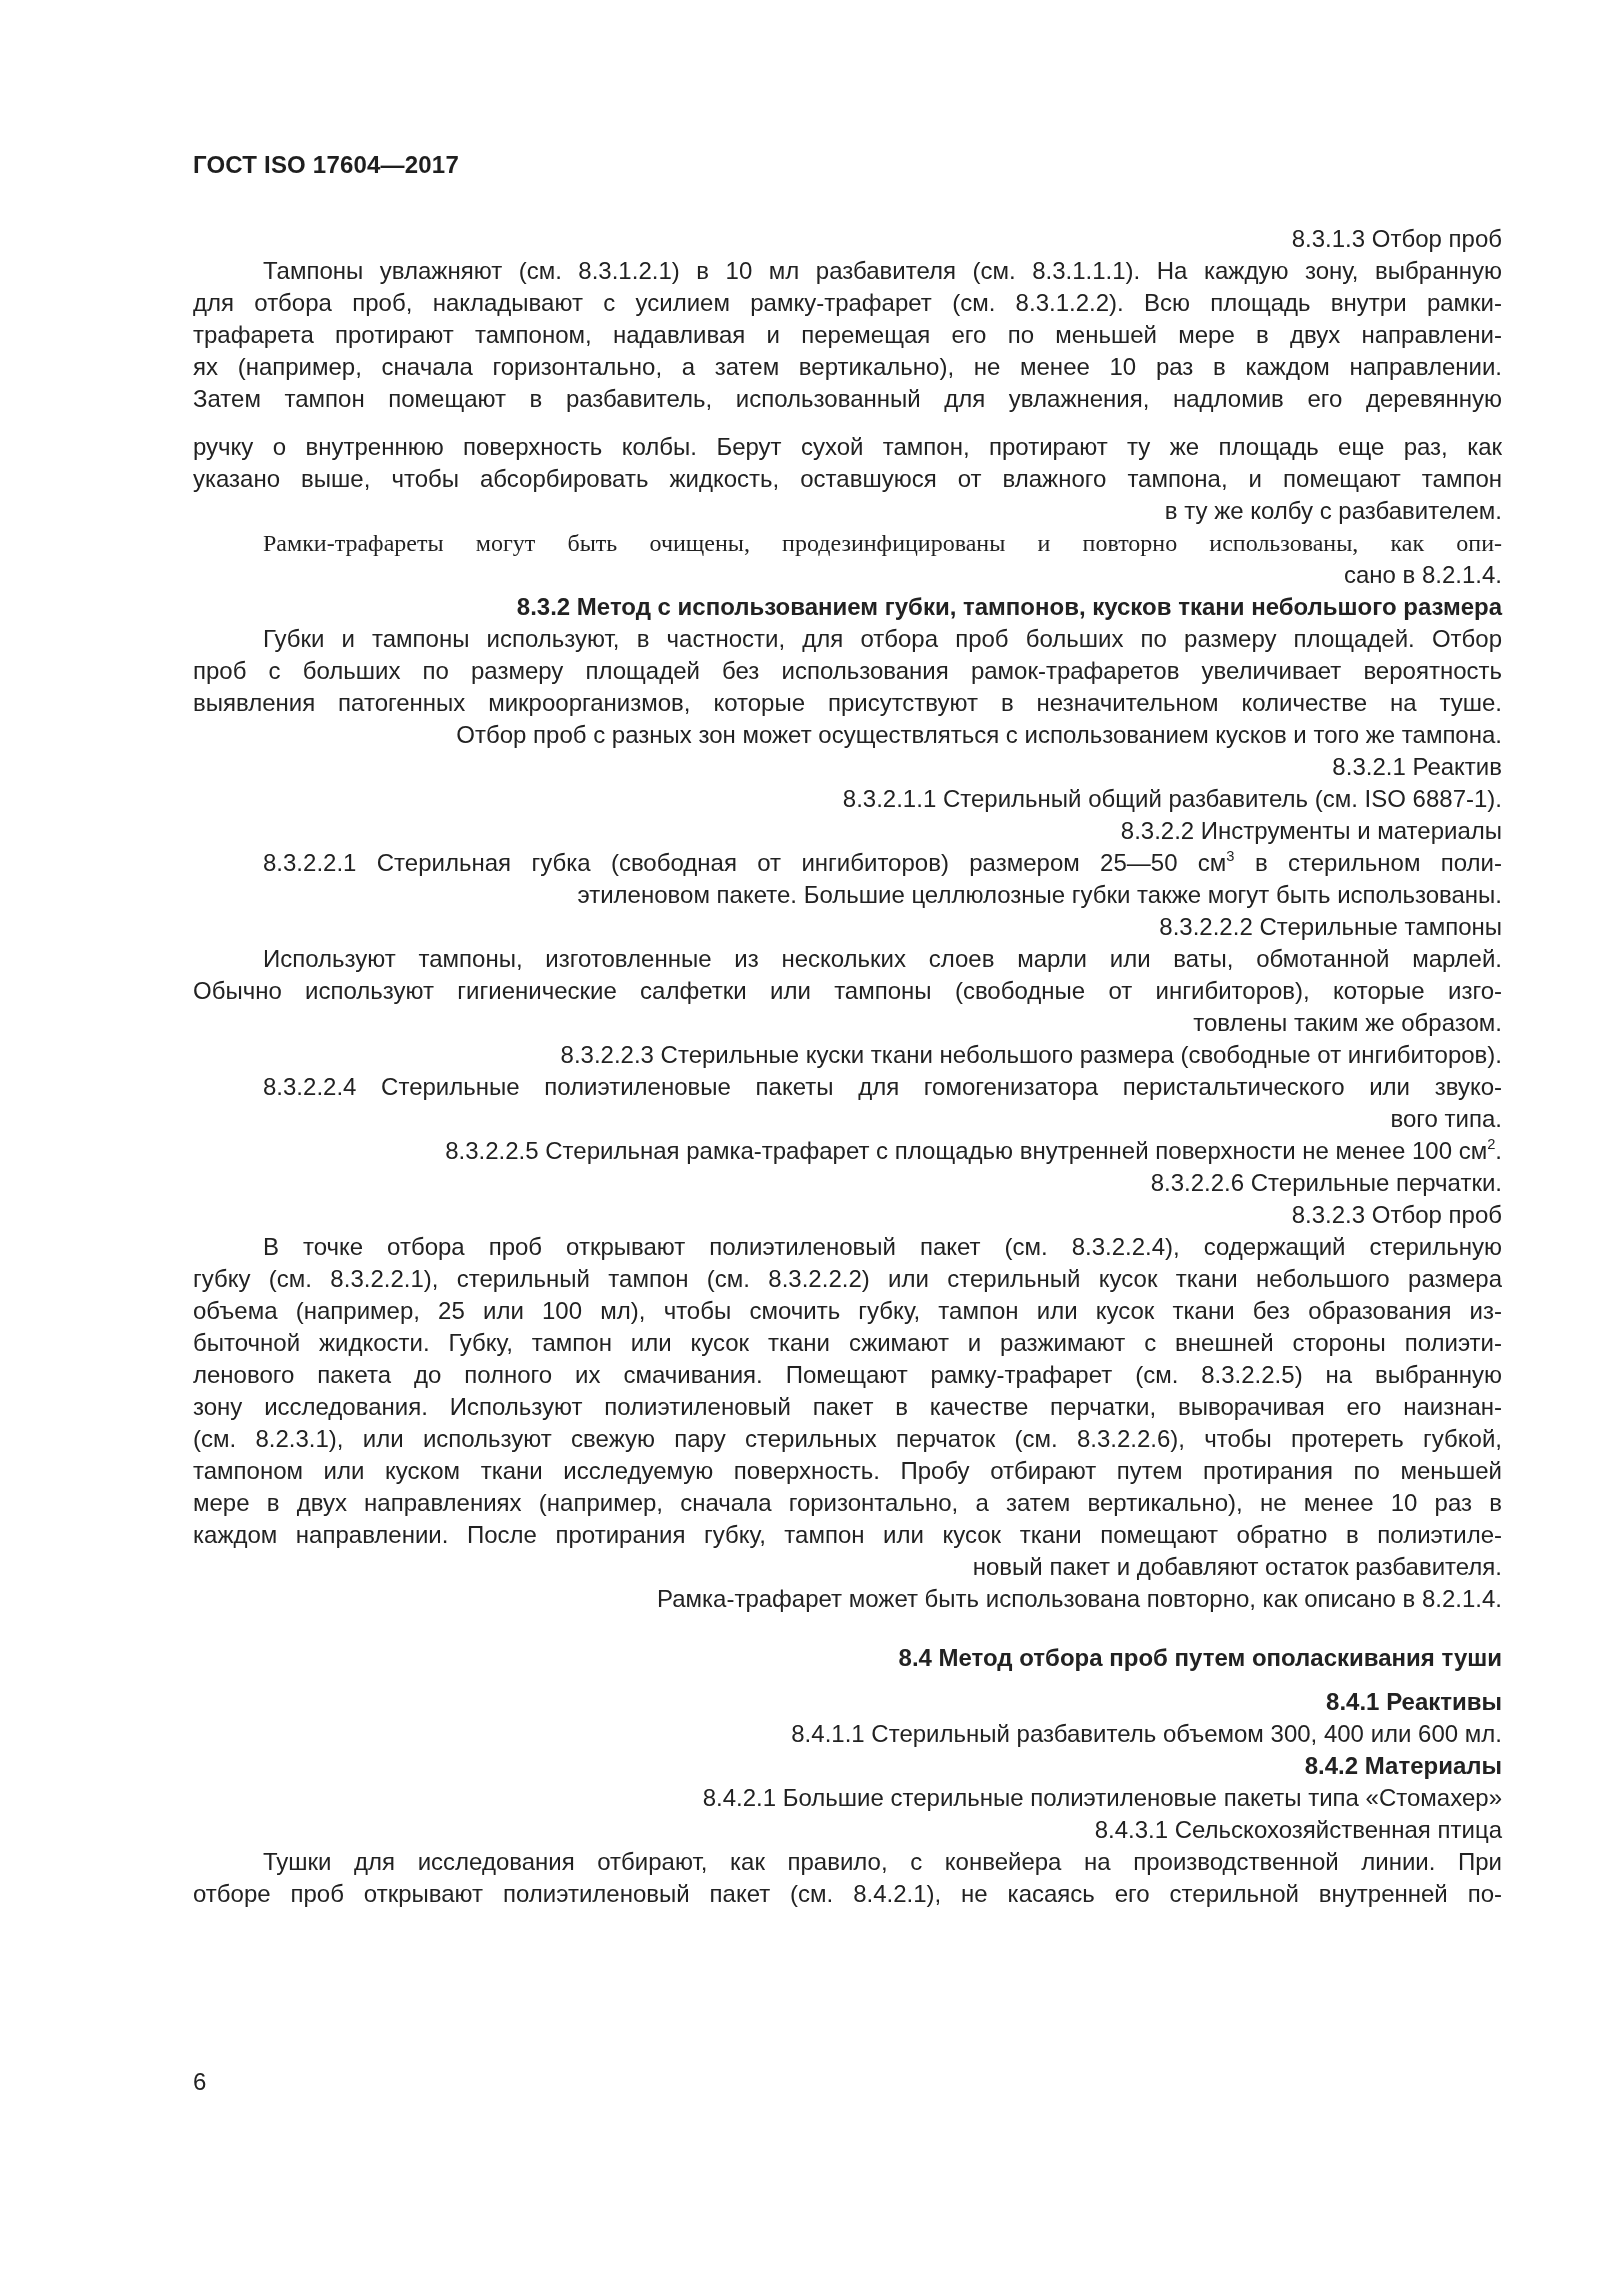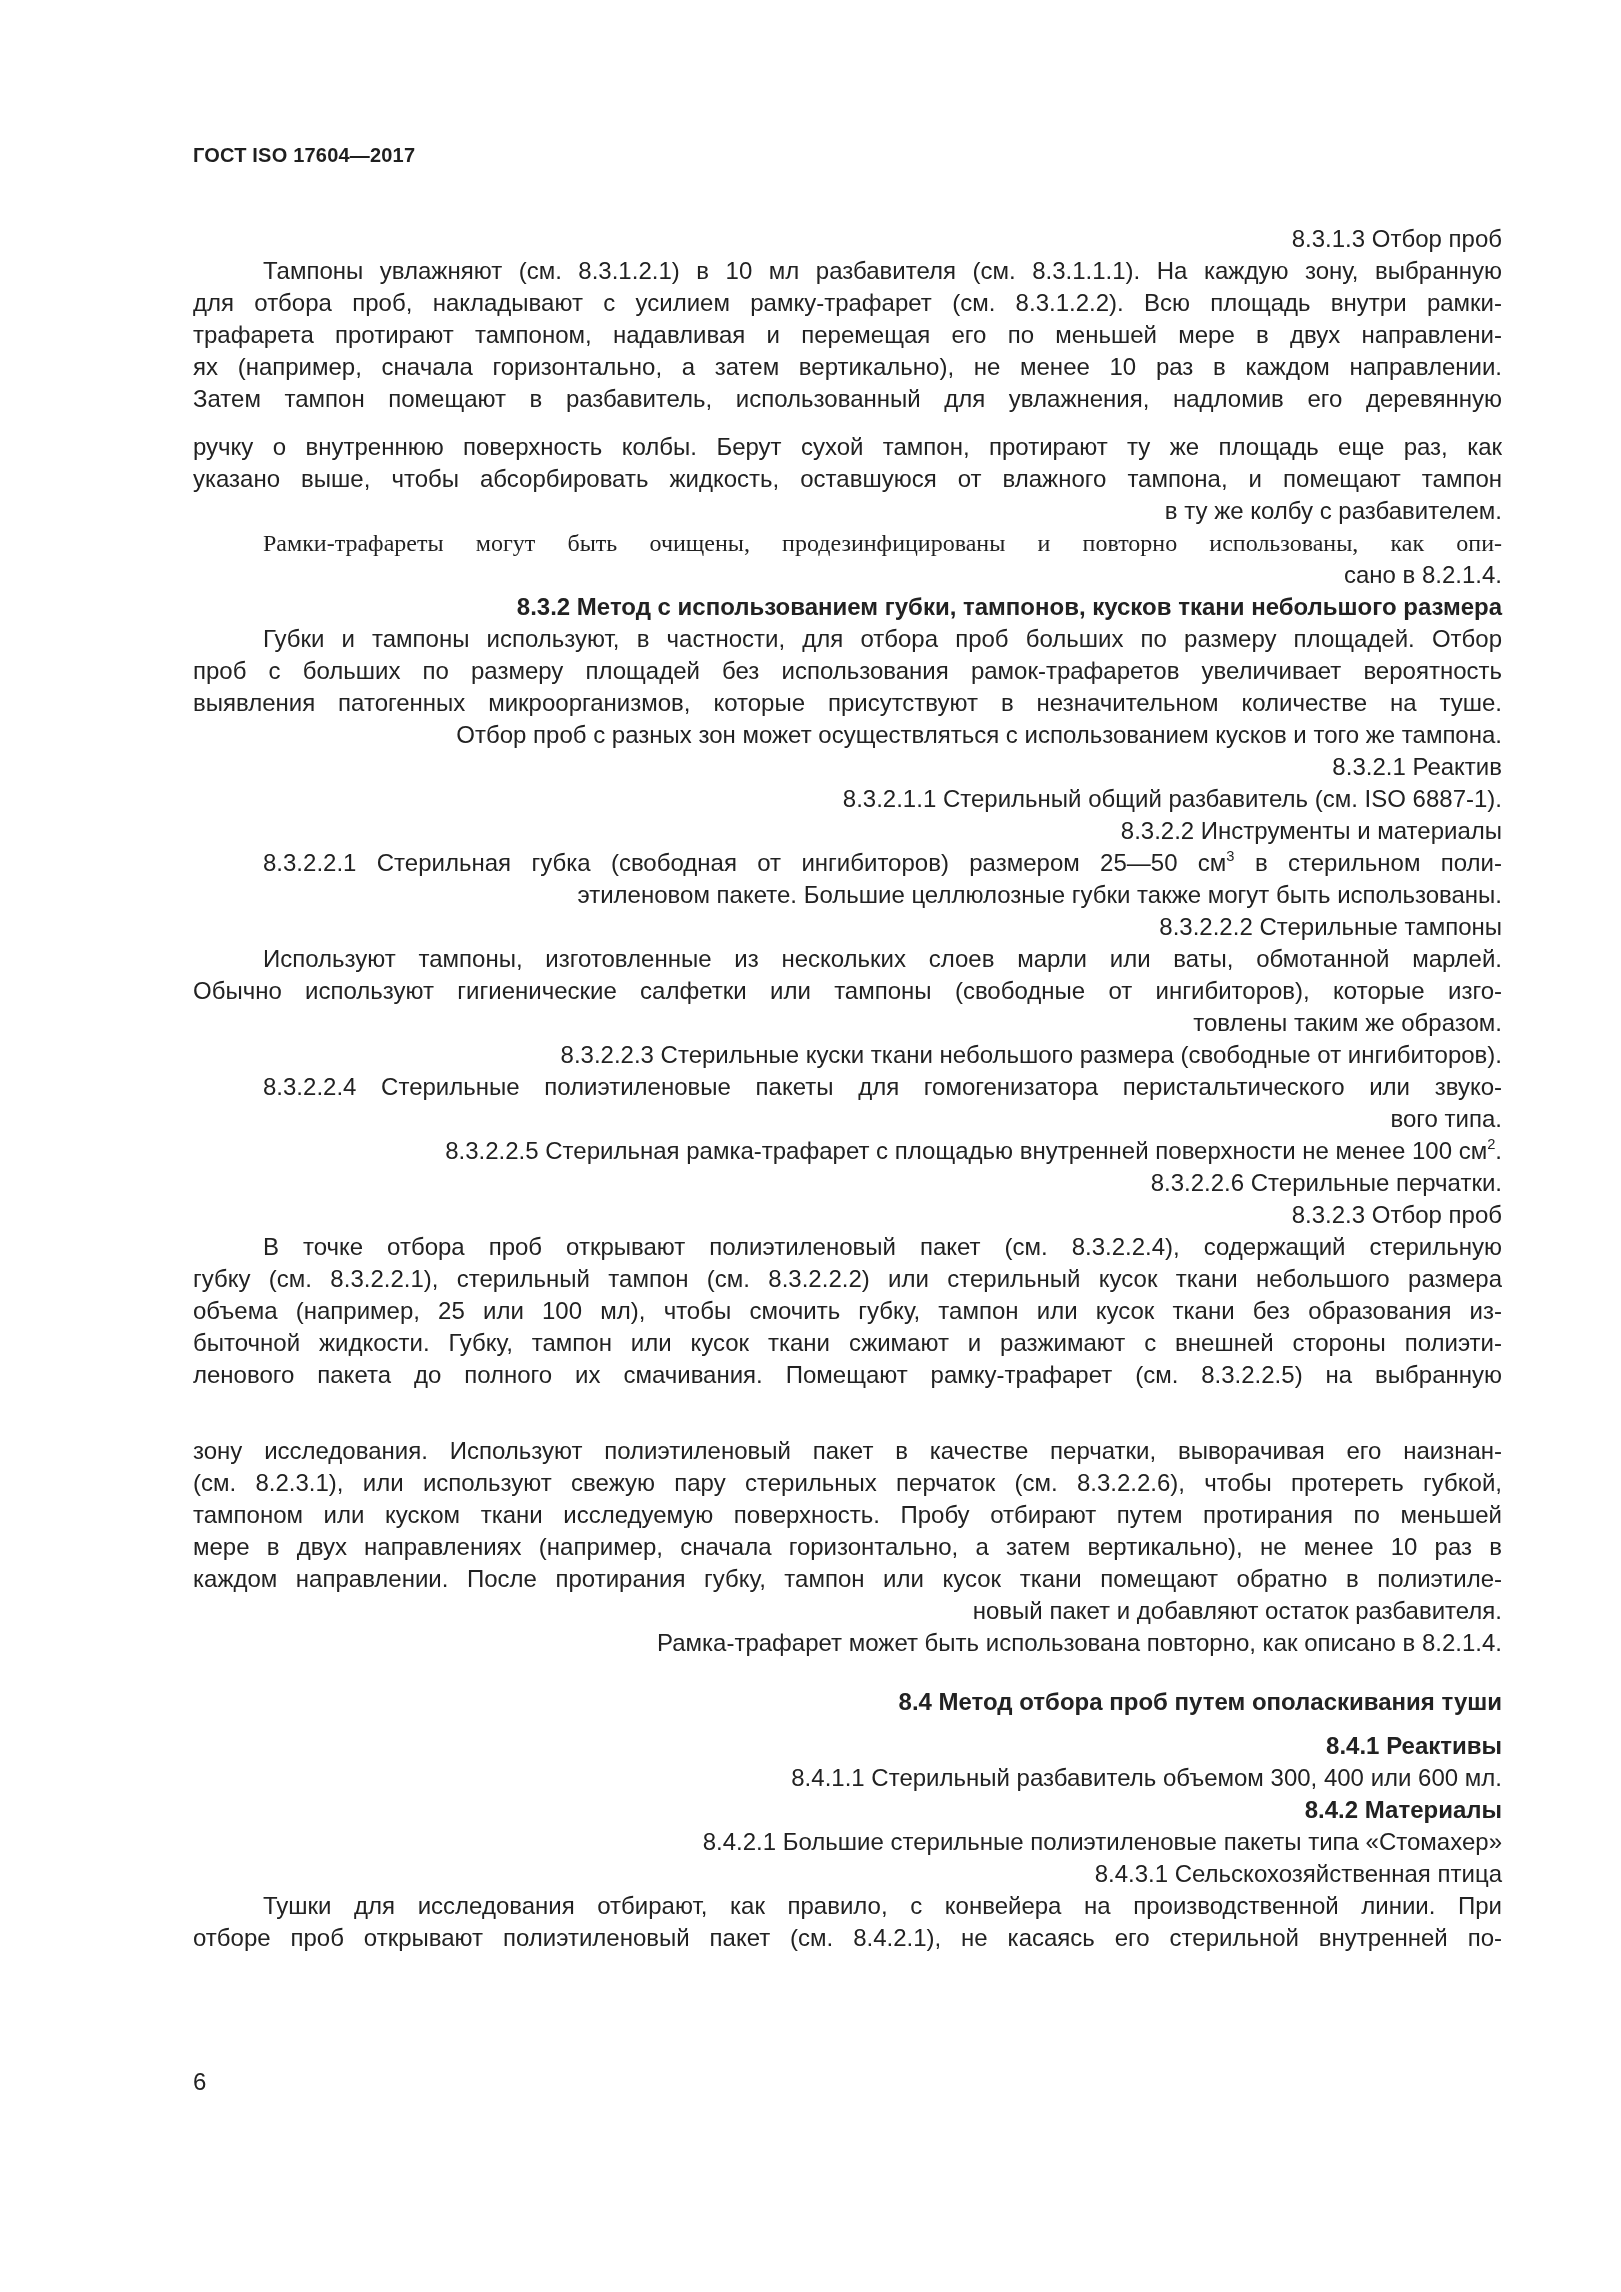--- a/index.html
+++ b/index.html
@@ -1,21 +1,21 @@
 <!DOCTYPE html>
 <html><head>
 <meta charset="utf-8">
 <style>
   html, body { margin: 0; padding: 0; background: #ffffff; }
   body { width: 1621px; height: 2293px; position: relative; overflow: hidden; }
   .page { position: absolute; left: 0; top: 0; width: 1621px; height: 2293px; background: #ffffff; }
   .doc-header {
-    position: absolute; left: 193px; top: 140px;
+    position: absolute; left: 193px; top: 149px;
     font-family: "Liberation Sans", sans-serif; font-weight: bold;
-    font-size: 20px; line-height: 31px; color: #1f1f1f; letter-spacing: 0.2px;
+    font-size: 24px; line-height: 31px; color: #1f1f1f; letter-spacing: 0.2px;
   }
   .body-text {
     position: absolute; left: 193px; top: 223px; width: 1309px;
     font-family: "Liberation Sans", sans-serif; font-size: 24px;
     line-height: 32px; color: #222222;
   }
   .line { height: 32px; white-space: nowrap; overflow: visible; text-align: right; }
   .line.justify { text-align: justify; text-align-last: justify; white-space: normal; overflow: hidden; }
   .line.indent { padding-left: 70px; }
   .line.bold { font-weight: bold; }
@@ -62,21 +62,21 @@
       <div class="line indent justify" style="text-align-last: justify;"><span>8.3.2.2.4 Стерильные полиэтиленовые пакеты для гомогенизатора перистальтического или звуко-</span></div>
       <div class="line"><span>вого типа.</span></div>
       <div class="line indent"><span>8.3.2.2.5 Стерильная рамка-трафарет с площадью внутренней поверхности не менее 100 см</span><sup>2</sup><span>.</span></div>
       <div class="line indent"><span>8.3.2.2.6 Стерильные перчатки.</span></div>
       <div class="line indent"><span>8.3.2.3 Отбор проб</span></div>
       <div class="line indent justify" style="text-align-last: justify;"><span>В точке отбора проб открывают полиэтиленовый пакет (см. 8.3.2.2.4), содержащий стерильную</span></div>
       <div class="line justify" style="text-align-last: justify;"><span>губку (см. 8.3.2.2.1), стерильный тампон (см. 8.3.2.2.2) или стерильный кусок ткани небольшого размера</span></div>
       <div class="line justify" style="text-align-last: justify;"><span>объема (например, 25 или 100 мл), чтобы смочить губку, тампон или кусок ткани без образования из-</span></div>
       <div class="line justify" style="text-align-last: justify;"><span>быточной жидкости. Губку, тампон или кусок ткани сжимают и разжимают с внешней стороны полиэти-</span></div>
       <div class="line justify" style="text-align-last: justify;"><span>ленового пакета до полного их смачивания. Помещают рамку-трафарет (см. 8.3.2.2.5) на выбранную</span></div>
-      <div class="line justify" style="text-align-last: justify; margin-top: 44px;"><span>зону исследования. Используют полиэтиленовый пакет в качестве перчатки, выворачивая его наизнан-</span></div>
+      <div class="line justify" style="text-align-last: justify;"><span>зону исследования. Используют полиэтиленовый пакет в качестве перчатки, выворачивая его наизнан-</span></div>
       <div class="line justify" style="text-align-last: justify;"><span>(см. 8.2.3.1), или используют свежую пару стерильных перчаток (см. 8.3.2.2.6), чтобы протереть губкой,</span></div>
       <div class="line justify" style="text-align-last: justify;"><span>тампоном или куском ткани исследуемую поверхность. Пробу отбирают путем протирания по меньшей</span></div>
       <div class="line justify" style="text-align-last: justify;"><span>мере в двух направлениях (например, сначала горизонтально, а затем вертикально), не менее 10 раз в</span></div>
       <div class="line justify" style="text-align-last: justify;"><span>каждом направлении. После протирания губку, тампон или кусок ткани помещают обратно в полиэтиле-</span></div>
       <div class="line"><span>новый пакет и добавляют остаток разбавителя.</span></div>
       <div class="line indent"><span>Рамка-трафарет может быть использована повторно, как описано в 8.2.1.4.</span></div>
       <div class="gap-l"></div>
       <div class="line indent bold"><span>8.4 Метод отбора проб путем ополаскивания туши</span></div>
       <div class="gap-s"></div>
       <div class="line indent bold"><span>8.4.1 Реактивы</span></div>

